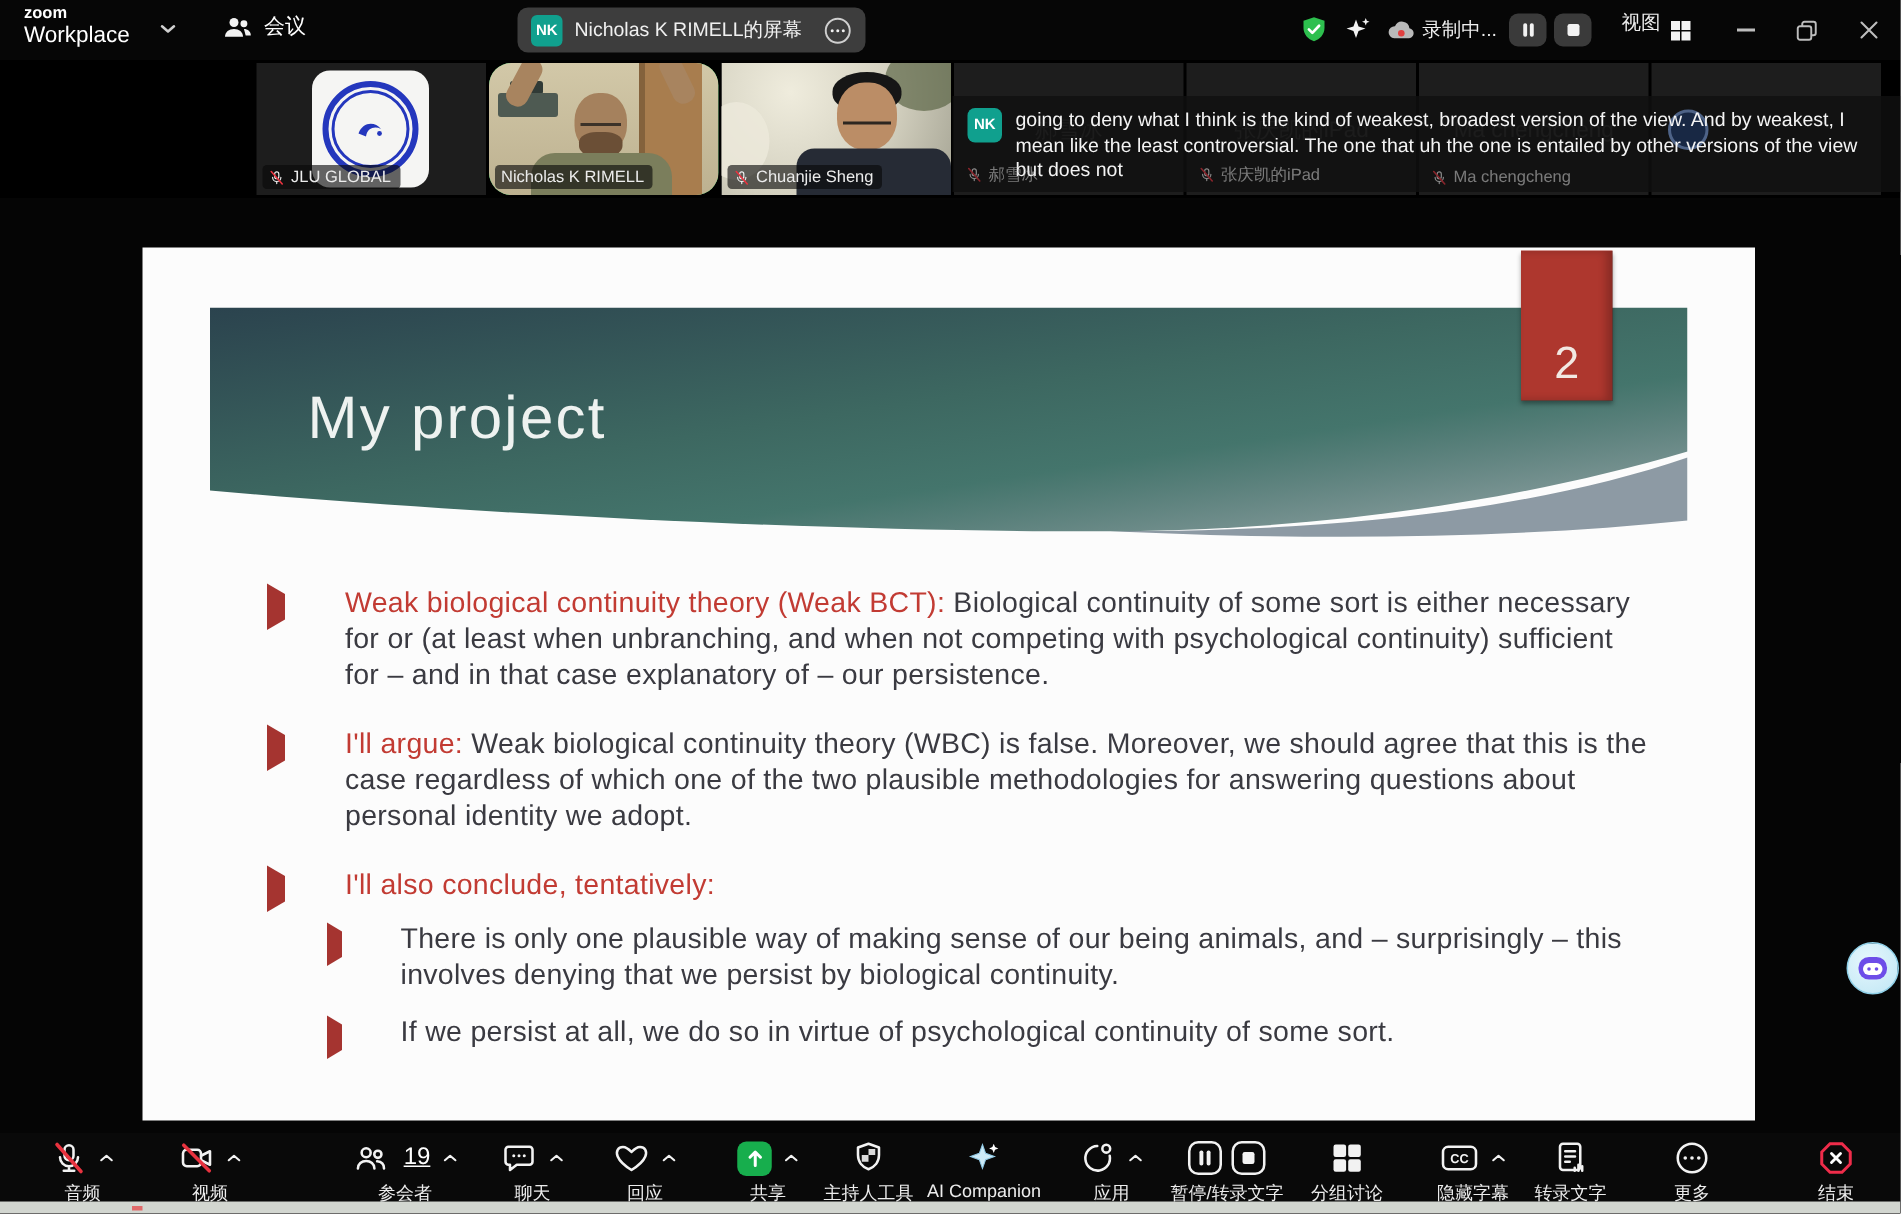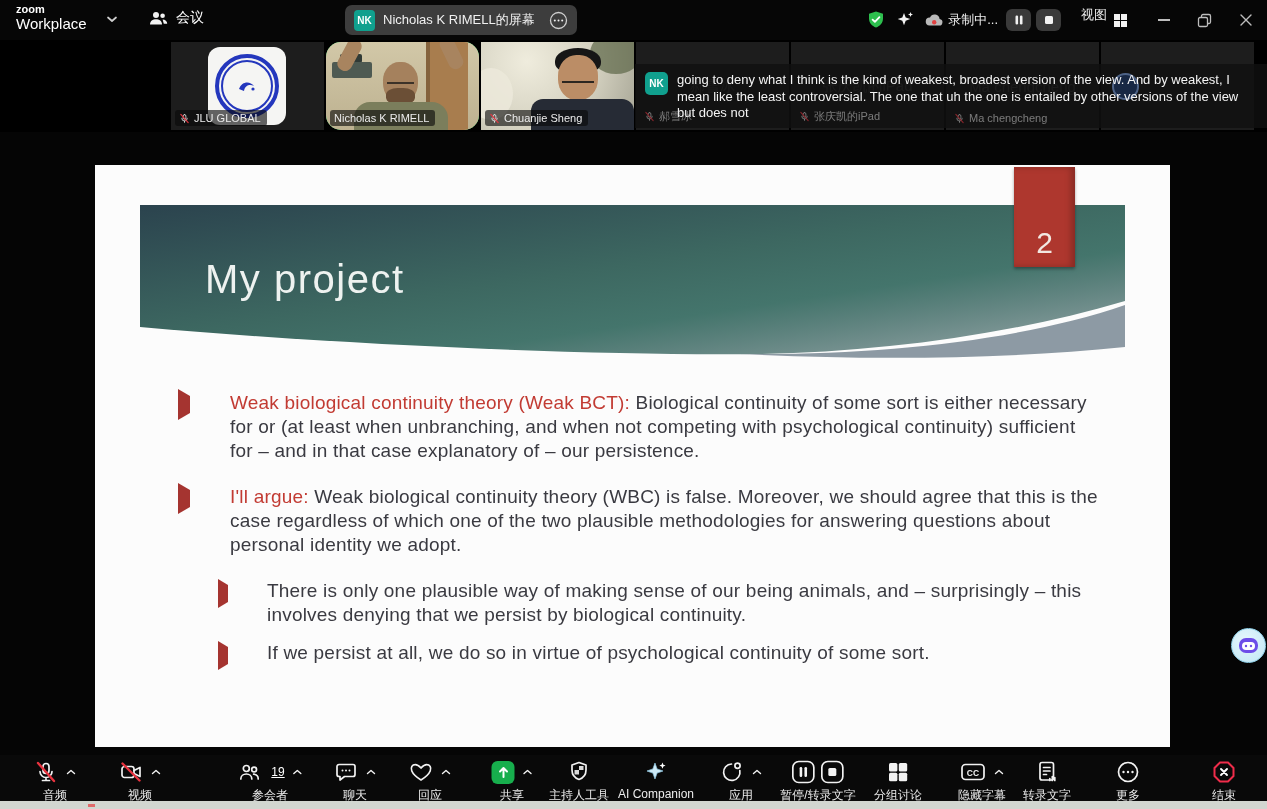--- a/index.html
+++ b/index.html
@@ -79,21 +79,21 @@
   .subs .bullet { margin-bottom:14px; }
   .subs .marker { flex:0 0 24px; padding-top:6px; }
   .subs .tri { border-left-width:10px; border-top-width:6px; border-bottom-width:6px; }
   .ai-bubble { position:absolute; left:1231px; top:496px; width:35px; height:35px; border-radius:50%; background:radial-gradient(circle at 40% 35%, #e6f7fd, #bfe6f4); border:1px solid #8fd0e8; display:flex; align-items:center; justify-content:center; }
 
   
   .toolbar { position:relative; height:46px; background:#090909; }
   .tb-item { position:absolute; top:5px; transform:translateX(-50%); display:flex; flex-direction:column; align-items:center; gap:3px; color:#ececec; }
   .tb-item .icon-row { display:flex; align-items:center; gap:8px; height:24px; }
   .tb-item .lbl { font-size:12px; white-space:nowrap; }
-  .cnt { font-size:12px; color:#fff; margin-left:2px;text-decoration:underline; }
+  .cnt { font-size:16px; color:#fff; margin-left:2px;text-decoration:underline; }
   .share-box { width:23px; height:23px; background:#17ae4d; border-radius:6px; display:flex; align-items:center; justify-content:center; }
   .bottom-strip { position:relative; height:8px; background:#d2d6d0; }
   .strip-mark { position:absolute; left:88px; top:3px; width:7px; height:3px; background:#e06a6a; }
 
   svg.ic { display:block; }
   .st { stroke:#f2f2f2; stroke-width:1.7; fill:none; stroke-linecap:round; stroke-linejoin:round; }
   .fw { fill:#f2f2f2; }
   .slash { stroke:#e8333f; stroke-width:2.4; stroke-linecap:round; }
 </style>
 </head>
@@ -319,20 +319,24 @@
 
       <div class="bullets">
         <div class="bullet">
           <span class="marker"><span class="tri"></span></span>
           <span class="btext"><span class="lead">Weak biological continuity theory (Weak BCT):</span> <span>Biological continuity of some sort is either necessary for or (at least when unbranching, and when not competing with psychological continuity) sufficient for – and in that case explanatory of – our persistence.</span></span>
         </div>
         <div class="bullet">
           <span class="marker"><span class="tri"></span></span>
           <span class="btext"><span class="lead">I'll argue:</span> <span>Weak biological continuity theory (WBC) is false. Moreover, we should agree that this is the case regardless of which one of the two plausible methodologies for answering questions about personal identity we adopt.</span></span>
         </div>
+        <div class="bullet b3">
+          <span class="marker"><span class="tri"></span></span>
+          <span class="btext"><span class="lead">I'll also conclude, tentatively:</span></span>
+        </div>
         <div class="subs">
           <div class="bullet">
             <span class="marker"><span class="tri"></span></span>
             <span class="btext">There is only one plausible way of making sense of our being animals, and – surprisingly – this involves denying that we persist by biological continuity.</span>
           </div>
           <div class="bullet">
             <span class="marker"><span class="tri"></span></span>
             <span class="btext">If we persist at all, we do so in virtue of psychological continuity of some sort.</span>
           </div>
         </div>

